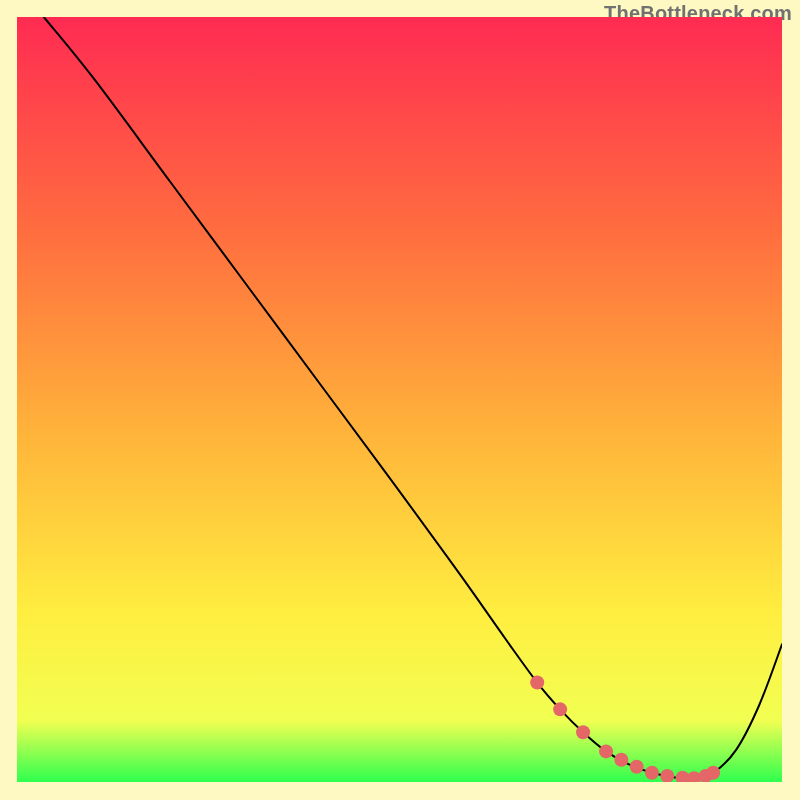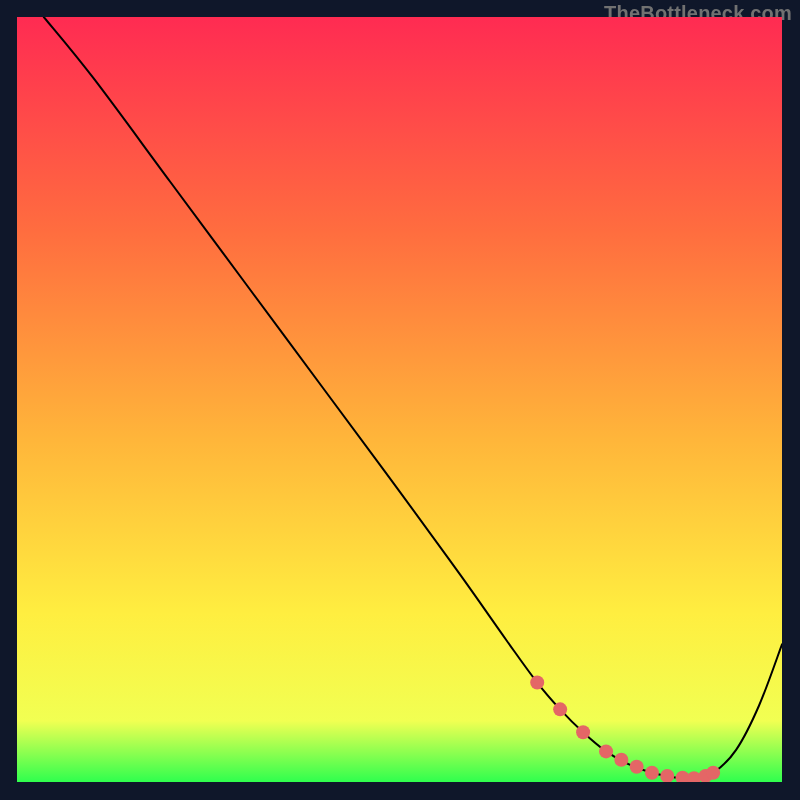--- a/index.html
+++ b/index.html
@@ -7,21 +7,21 @@
     padding: 0;
     width: 800px;
     height: 800px;
     background: #000000;
     overflow: hidden;
   }
   .stage {
     position: relative;
     width: 800px;
     height: 800px;
-    background: #0f172a;
+    background: #fef9c3;
   }
   .watermark {
     position: absolute;
     top: 2px;
     right: 8px;
     font-family: Arial, Helvetica, sans-serif;
     font-size: 20px;
     font-weight: 600;
     color: #717171;
     letter-spacing: 0.2px;

